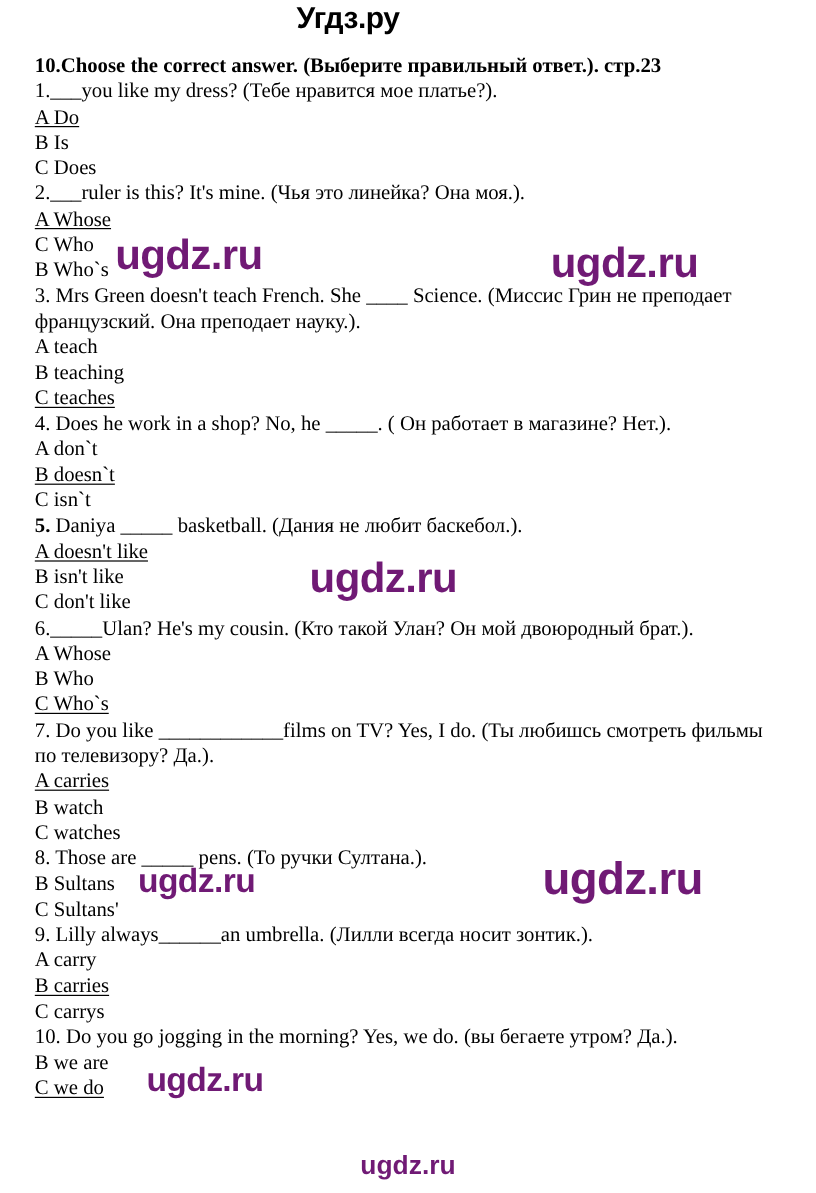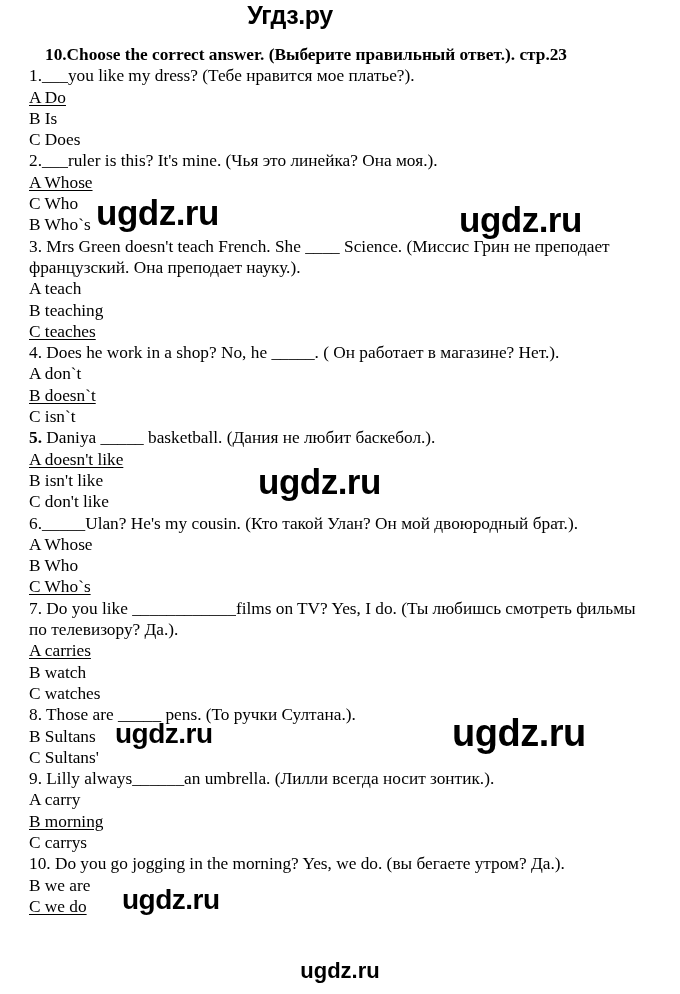--- a/index.html
+++ b/index.html
@@ -41,21 +41,20 @@
   }
   .line {
     font-size: 17.3px;
     line-height: 21.3px;
     white-space: pre-wrap;
     position: relative;
     z-index: 2;
   }
   .line.title {
     font-weight: bold;
-    margin-left: 16px;
   }
   .opt {
     font-size: 17.3px;
     line-height: 21.3px;
     position: relative;
     z-index: 2;
     white-space: pre;
   }
   .opt .u {
     text-decoration: underline;
@@ -63,21 +62,21 @@
   }
   .q-num-bold {
     font-weight: bold;
   }
 
   
   .wm {
     position: absolute;
     font-family: "Liberation Sans", "DejaVu Sans", sans-serif;
     font-weight: bold;
-    color: #000000;
+    color: #701a75;
     white-space: nowrap;
     z-index: 1;
     letter-spacing: -0.5px;
     pointer-events: none;
   }
   .wm.big   { font-size: 35px; }
   .wm.small { font-size: 21px; font-weight: bold; letter-spacing: 0px;}
 
   #wm1 { left: 96px;  top: 193px; }
   #wm2 { left: 459px; top: 200px; }
@@ -124,21 +123,21 @@
       <div class="opt"><span class="u">C Who`s</span></div>
       <div class="line"><span>7.</span><span> Do you like ____________films on TV? Yes, I do. (Ты любишсь смотреть фильмы по телевизору? Да.).</span></div>
       <div class="opt"><span class="u">A carries</span></div>
       <div class="opt"><span>B watch</span></div>
       <div class="opt"><span>C watches</span></div>
       <div class="line"><span>8.</span><span> Those are _____ pens. (То ручки Султана.).</span></div>
       <div class="opt"><span>B Sultans</span></div>
       <div class="opt"><span>C Sultans'</span></div>
       <div class="line"><span>9.</span><span> Lilly always______an umbrella. (Лилли всегда носит зонтик.).</span></div>
       <div class="opt"><span>A carry</span></div>
-      <div class="opt"><span class="u">B morning</span></div>
+      <div class="opt"><span class="u">B carries</span></div>
       <div class="opt"><span>C carrys</span></div>
       <div class="line"><span>10.</span><span> Do you go jogging in the morning? Yes, we do. (вы бегаете утром? Да.).</span></div>
       <div class="opt"><span>B we are</span></div>
       <div class="opt"><span class="u">C we do</span></div>
     </div>
 </div>
 
 <div class="wm big" id="wm1">ugdz.ru</div>
 <div class="wm big" id="wm2">ugdz.ru</div>
 <div class="wm big" id="wm3">ugdz.ru</div>

